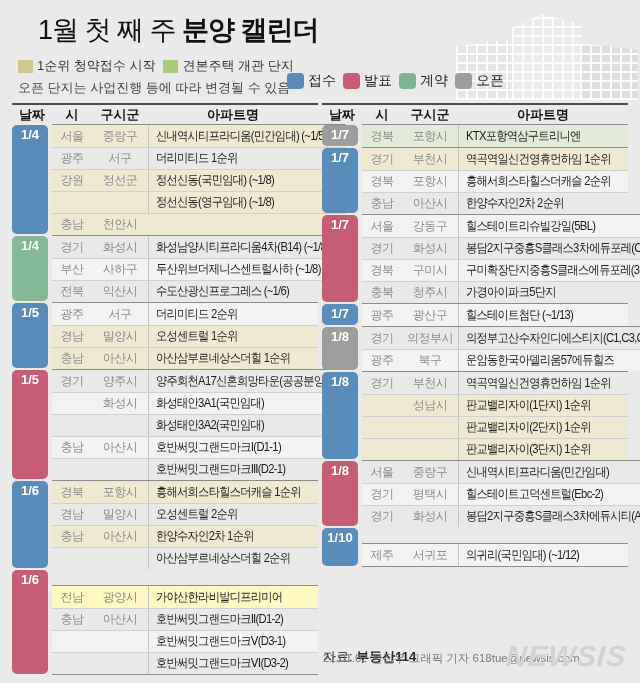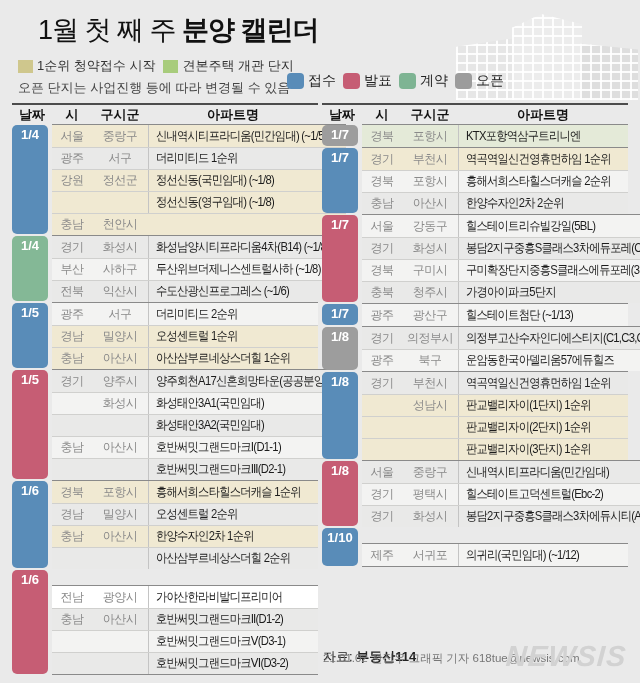--- a/index.html
+++ b/index.html
@@ -298,21 +298,21 @@
                 <span class="nm">아산삼부르네상스더힐 2순위</span>
               </div>
             </div>
           </div>
         </div>
         <div class="group">
           <div class="date-col">
             <div class="date-cell" style="background: rgb(198, 93, 116);">1/6</div>
           </div>
           <div class="rows">
-            <div class="row" style="background: #ffffff;">
+            <div class="row" style="background: #fef9c3;">
               <div class="c-city">전남</div>
               <div class="c-dist">광양시</div>
               <div class="c-name">
                 <span class="nm">가야산한라비발디프리미어</span>
               </div>
             </div>
             <div class="row" style="background: rgb(233, 233, 232);">
               <div class="c-city">충남</div>
               <div class="c-dist">아산시</div>
               <div class="c-name">

